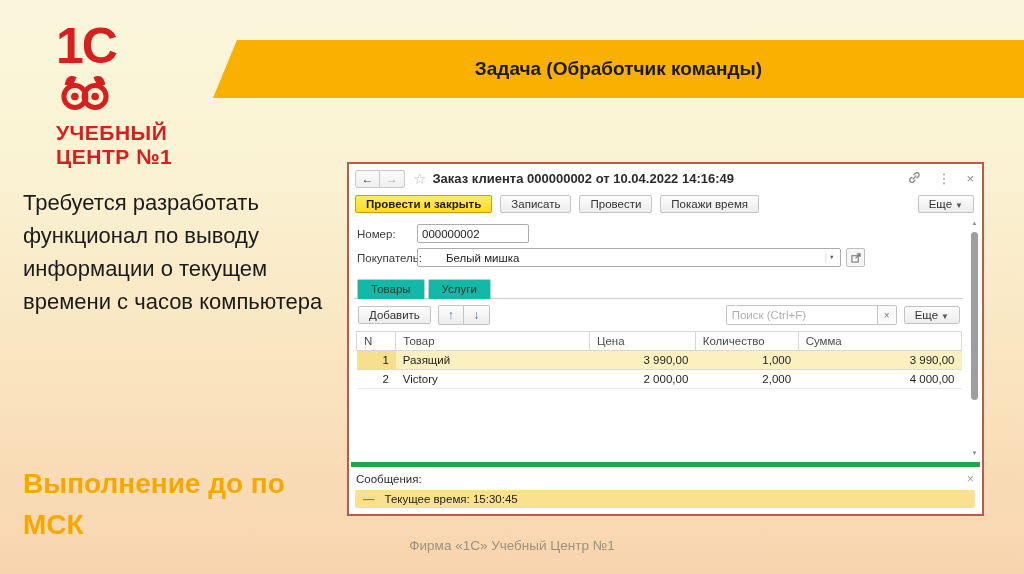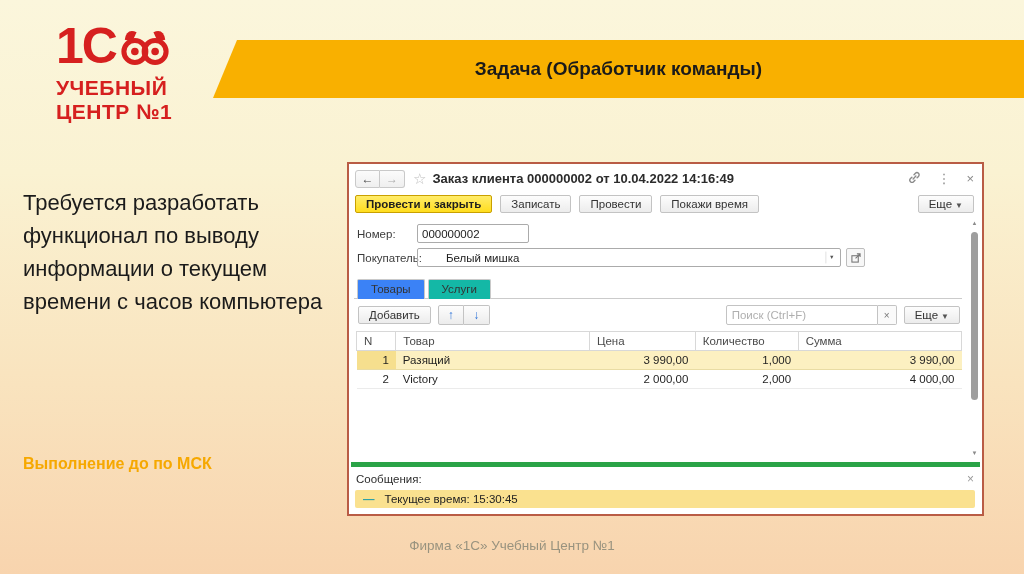--- a/index.html
+++ b/index.html
@@ -4,36 +4,36 @@
 <style>
   * { margin:0; padding:0; box-sizing:border-box; }
   html,body { width:1024px; height:574px; }
   .slide {
     position:relative; width:1024px; height:574px; overflow:hidden;
     font-family:"Liberation Sans", sans-serif;
     background:linear-gradient(180deg,#FBF6DC 0%,#FAF2D2 30%,#F9E4BF 65%,#F8D4AE 100%);
   }
   
   .logo { position:absolute; left:56px; top:24px; color:#D6201F; }
-  .logo-top { display:flex; align-items:flex-start; }
+  .logo-top { display:flex; align-items:flex-start;flex-direction:column; }
   .logo-mark { font-size:50px; font-weight:bold; line-height:0.9; letter-spacing:-2px; }
   .logo-owl { margin-left:2px; margin-top:2px; }
   .logo-line { font-size:21px; font-weight:bold; letter-spacing:0.5px; line-height:1.15; }
   
   .banner {
     position:absolute; left:213px; right:0; top:40px; height:58px;
     background:#F9B000; clip-path:polygon(24px 0,100% 0,100% 100%,0 100%);
     display:flex; align-items:center; justify-content:center;
   }
   .banner-title { font-size:19px; font-weight:bold; color:#1a1a1a; }
   
   .task-text { position:absolute; left:23px; top:186px; width:308px;
     font-size:22px; line-height:1.5; color:#1b1b1b; }
-  .deadline-text { position:absolute; left:23px; top:452px; width:290px;
-    font-size:16px; line-height:1.45; color:#F6A800; font-weight:bold; }
+  .deadline-text { position:absolute; left:23px; top:464px; width:290px;
+    font-size:28px; line-height:1.45; color:#F6A800; font-weight:bold; }
   
   .footer { position:absolute; left:0; right:0; top:538px; text-align:center;
     font-size:13.5px; color:#99937F; }
   
   .window {
     position:absolute; left:347px; top:162px; width:637px; height:354px;
     background:#fff; border:2px solid #B95C45; display:flex; flex-direction:column;
     font-size:11.5px; color:#222;
   }
   .win-title { flex:0 0 26px; display:flex; align-items:center; gap:6px; padding:3px 8px 0 6px; }
@@ -67,21 +67,21 @@
   .combo { display:flex; align-items:center; }
   .combo-box { width:424px; height:19px; border:1px solid #ABABAB; border-radius:2px; display:flex; align-items:center;padding-left:24px; }
   .combo-text { flex:1; padding:0 4px; }
   .combo-dd { width:17px; height:100%; border-left:1px solid #D4D4D4; display:flex; align-items:center; justify-content:center; color:#555; font-size:8px; }
   .open-btn { width:19px; height:19px; border:1px solid #BDBDBD; border-radius:2px; background:#F7F7F7;
     margin-left:5px; display:flex; align-items:center; justify-content:center; }
   
   .tabs { display:flex; gap:3px; padding-left:8px; margin-top:4px; }
   .tab { padding:3px 13px 4px; border:1px solid #C9C9C9; border-bottom:none; background:#14b8a6;
     border-radius:2px 2px 0 0; position:relative; top:1px; color:#333; }
-  .tab.active { background:#3b82f6; z-index:2; }
+  .tab.active { background:#14b8a6; z-index:2; }
   .tab-panel { flex:1; border-top:1px solid #CBCBCB; margin:0 20px 0 5px; padding:0 0 0 2px; overflow:hidden; }
   .table-toolbar { display:flex; align-items:center; gap:7px; margin:6px 2px 6px 2px; }
   .arrow-group { display:flex; }
   .arrow-btn { width:26px; height:20px; border:1px solid #C3C3C3; background:linear-gradient(#FDFDFD,#ECECEC);
     color:#2E74D9; font-weight:bold; font-size:12px; display:flex; align-items:center; justify-content:center; }
   .arrow-btn.up { border-radius:2px 0 0 2px; }
   .arrow-btn.down { border-radius:0 2px 2px 0; border-left:none; }
   .search-wrap { display:flex; margin-left:auto; }
   .search-input { width:152px; height:20px; border:1px solid #C3C3C3; border-radius:2px 0 0 2px;
     padding:0 5px; font-size:11.5px; font-family:"Liberation Sans",sans-serif; color:#222; }

